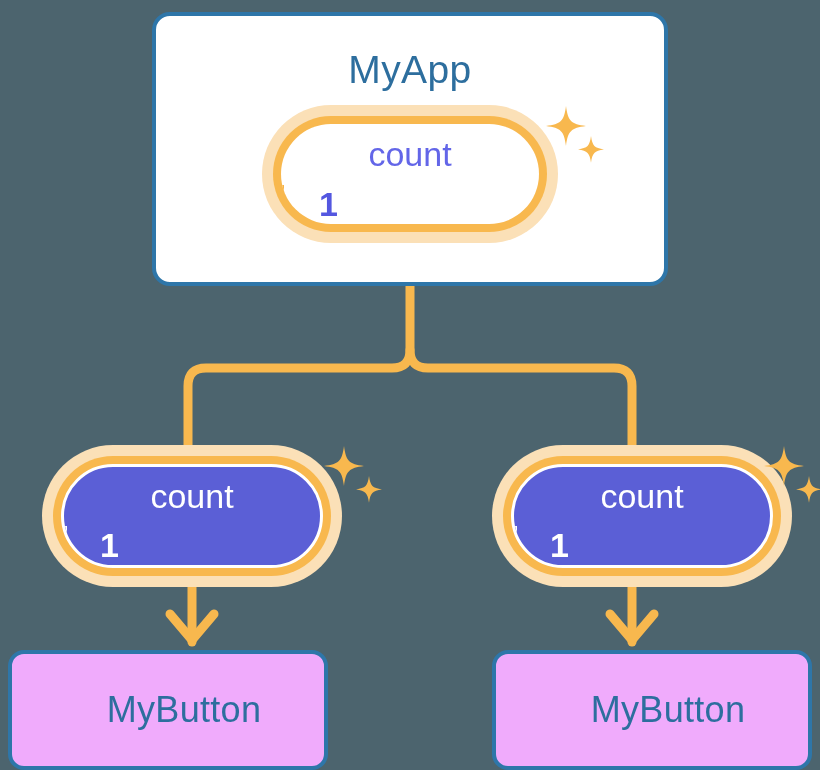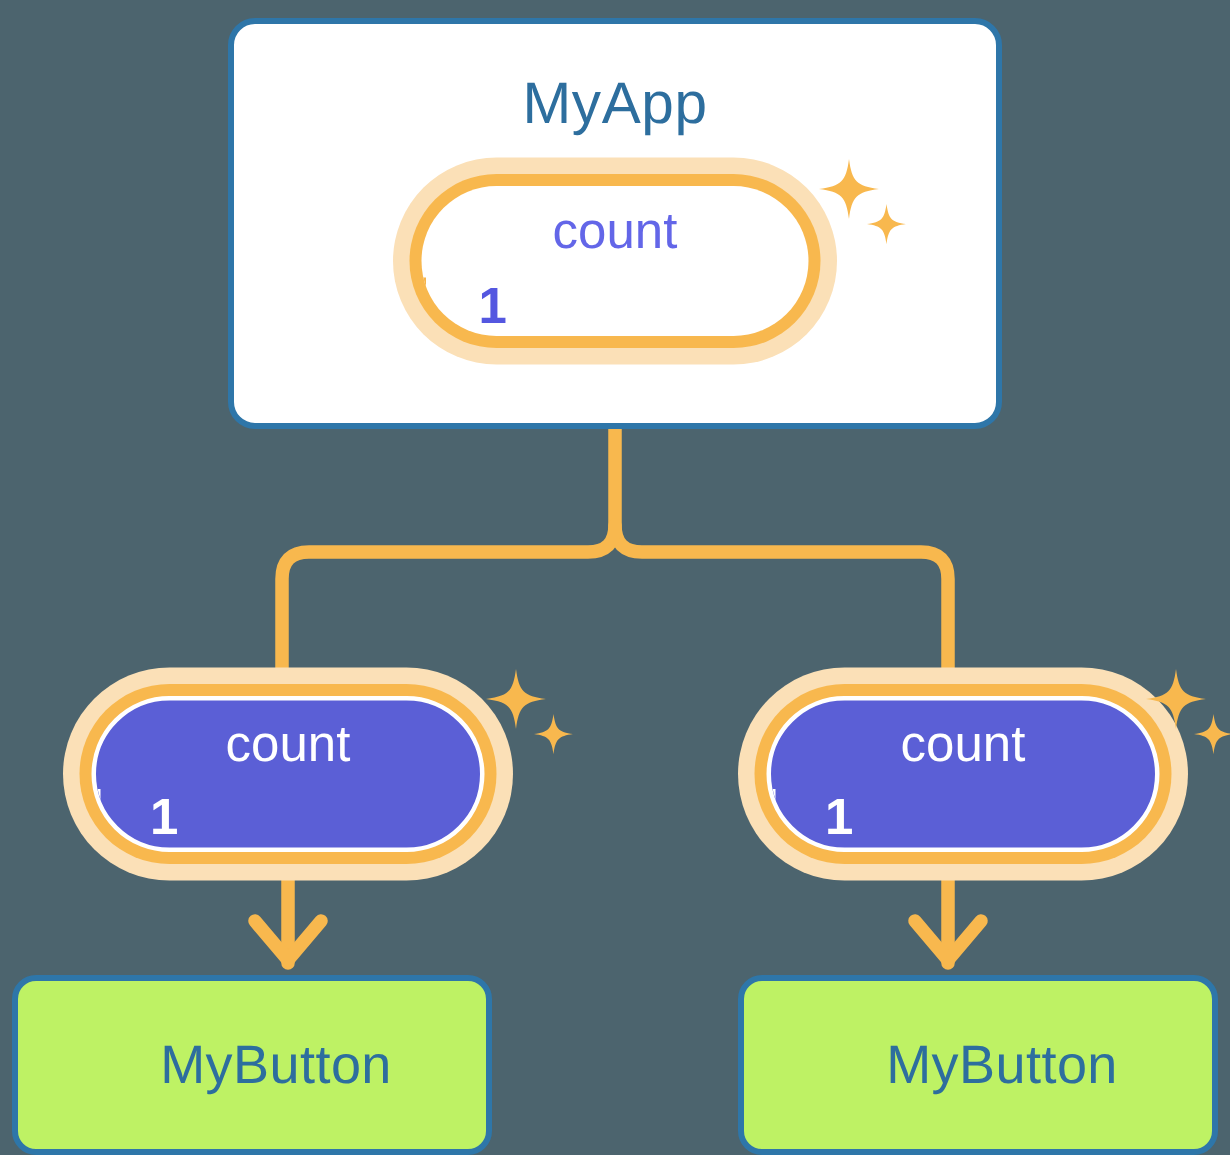--- a/index.html
+++ b/index.html
@@ -45,21 +45,21 @@
     text-align: center;
     color: #2d6e9e;
     font-size: 39px;
     letter-spacing: 0.4px;
     white-space: nowrap;
   }
 
   
   .leaf-box {
     position: absolute;
-    background: #bef264;
+    background: #f0abfc;
     border: 4px solid #2e76a9;
     border-radius: 16px;
     box-sizing: border-box;
     display: flex;
     align-items: center;
     justify-content: center;
     padding-left: 32px;
   }
   .leaf-label {
     color: #2d6e9e;

